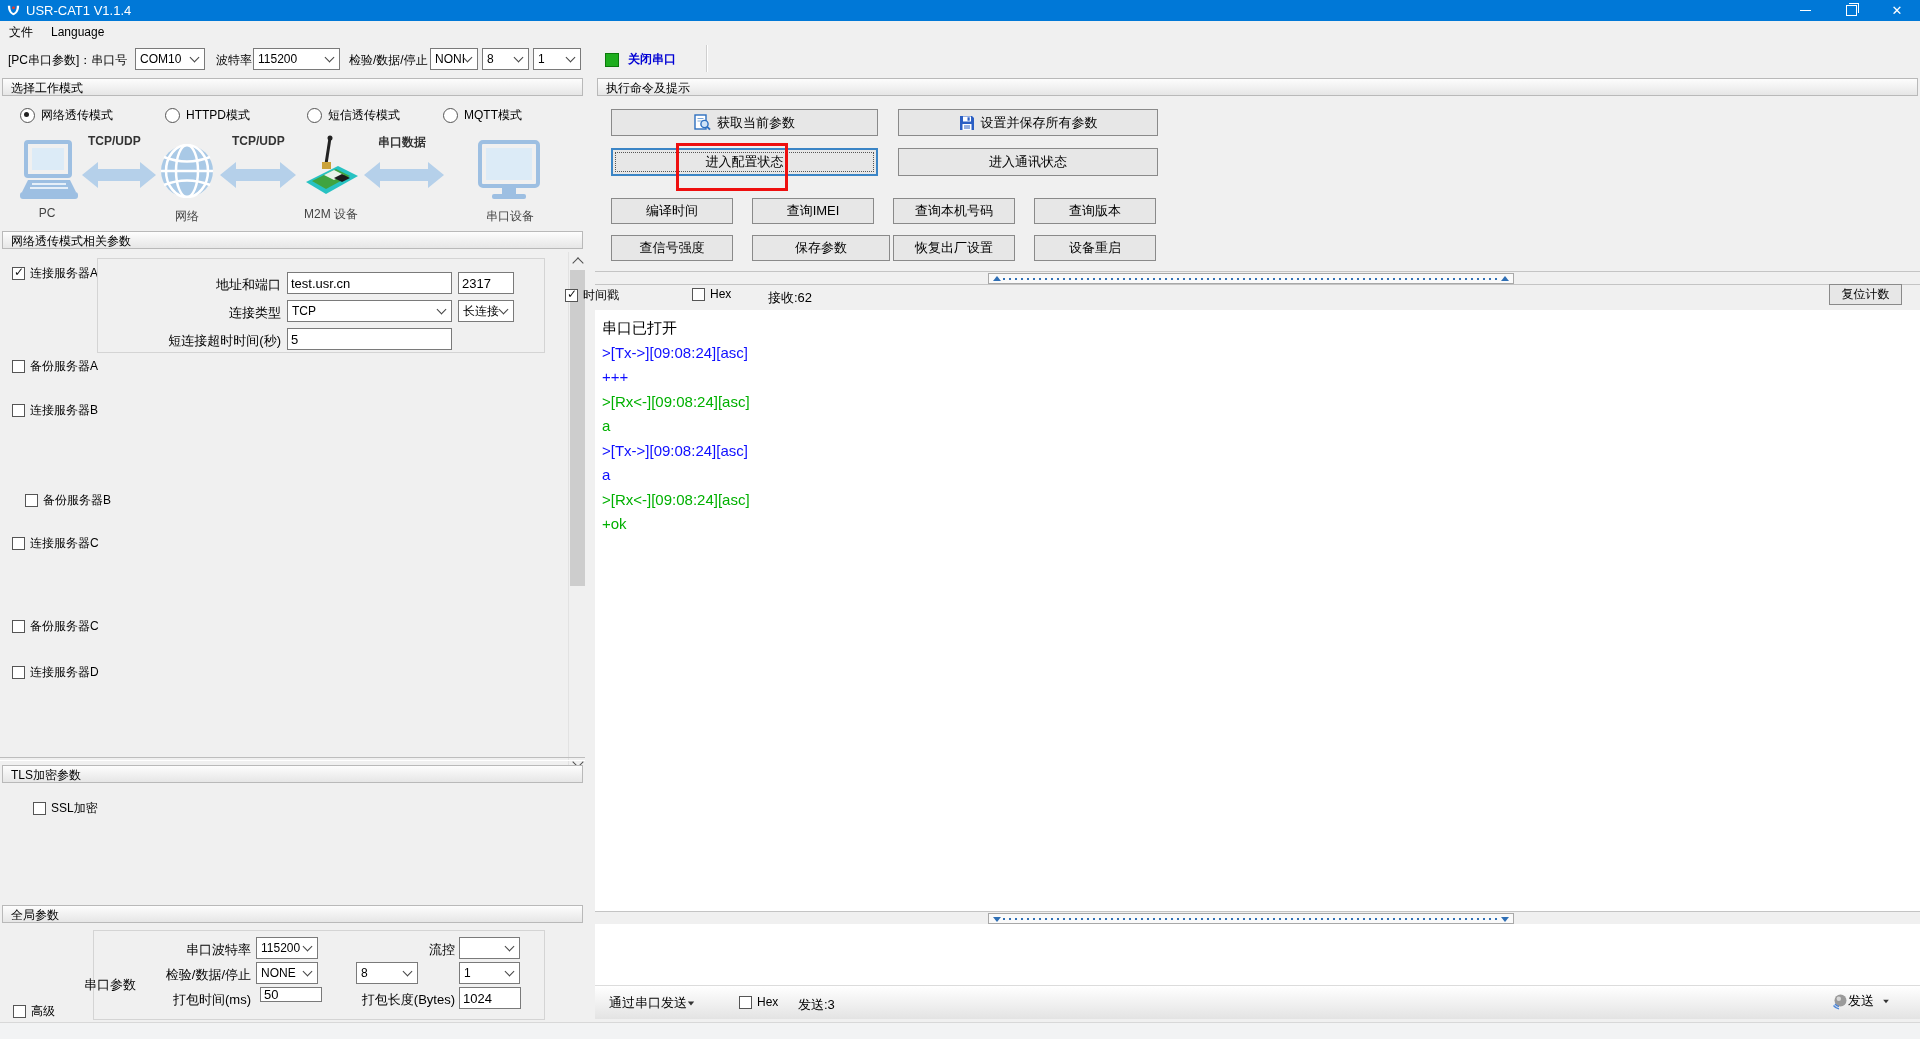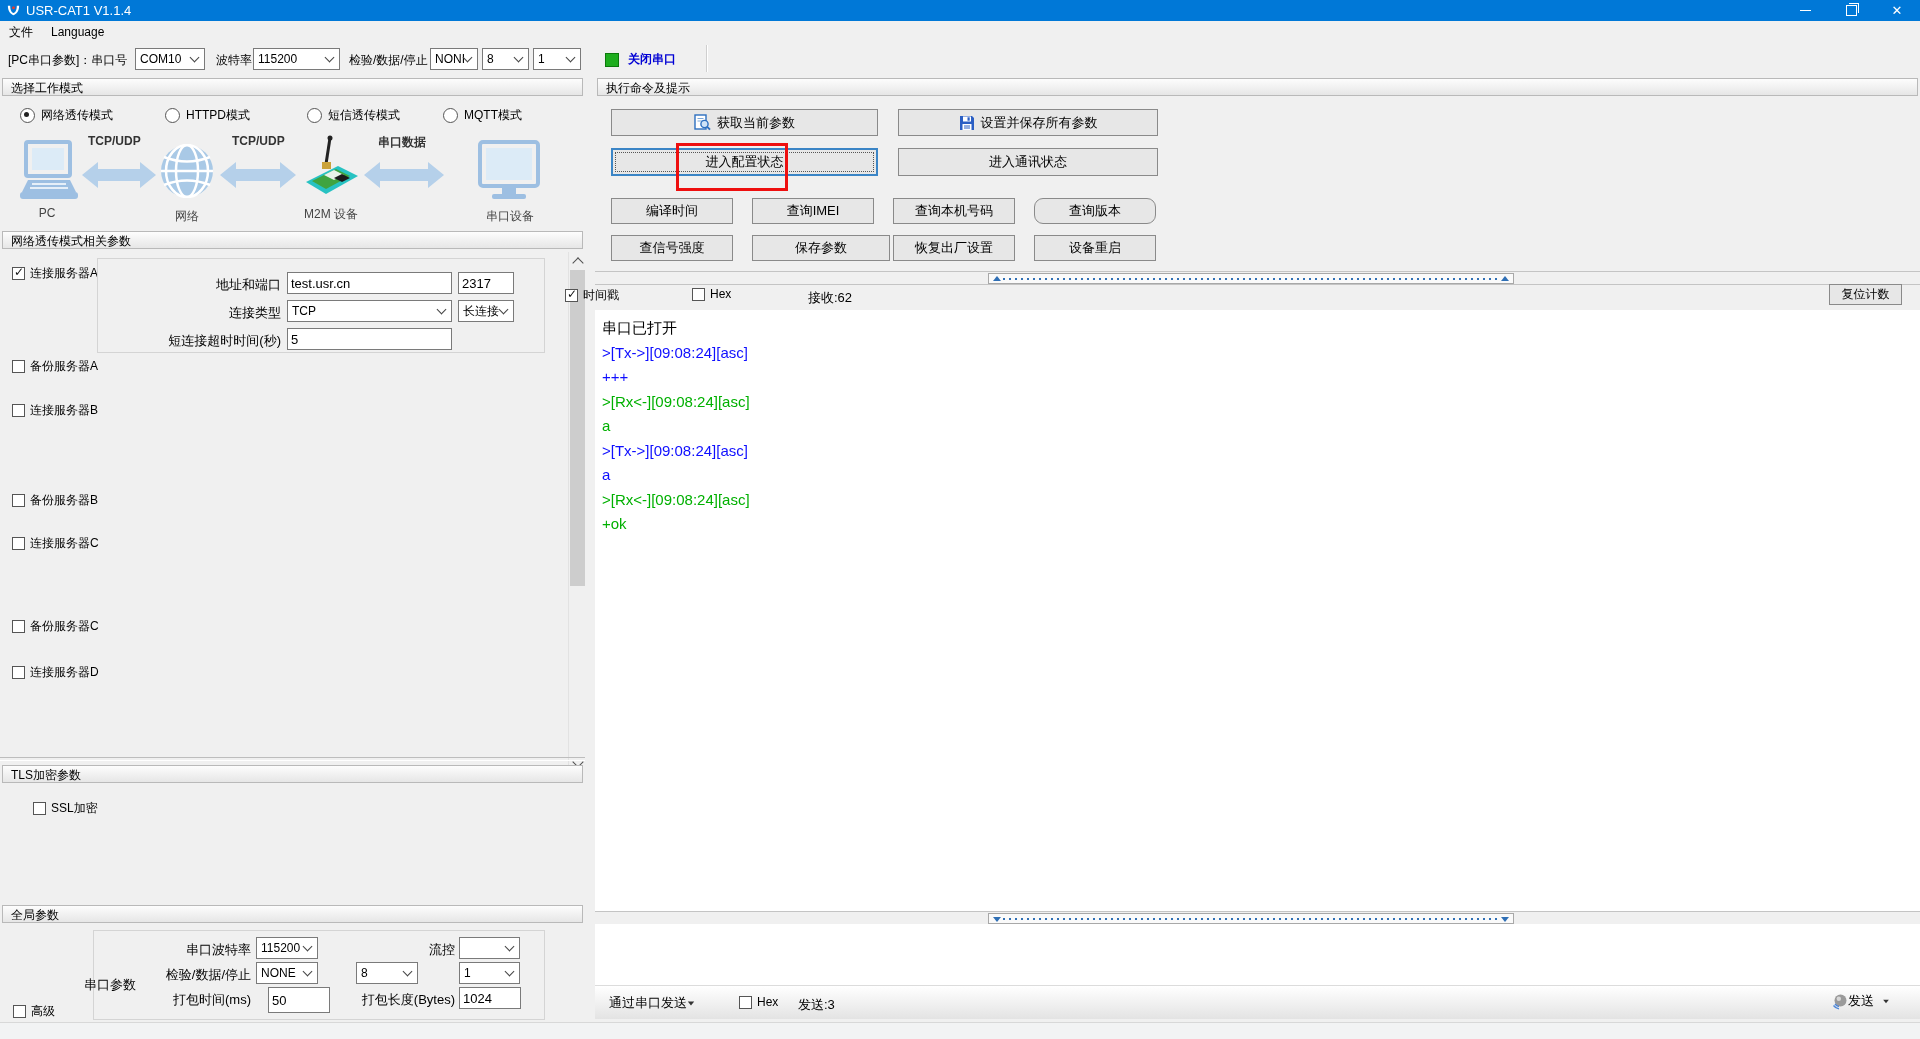--- a/index.html
+++ b/index.html
@@ -205,21 +205,21 @@
 <input class="tbox" style="left: 287px; top: 328px; width: 165px; height: 22px;" value="5">
 
 <div class="cb" style="left:12px;top:358px;">
   <span class="box"></span>
   <span>备份服务器A</span>
 </div>
 <div class="cb" style="left:12px;top:402px;">
   <span class="box"></span>
   <span>连接服务器B</span>
 </div>
-<div class="cb" style="left:12px;top:492px;justify-content:flex-end;">
+<div class="cb" style="left:25px;top:492px;justify-content:flex-end;">
   <span class="box"></span>
   <span>备份服务器B</span>
 </div>
 <div class="cb" style="left:12px;top:535px;">
   <span class="box"></span>
   <span>连接服务器C</span>
 </div>
 <div class="cb" style="left:12px;top:618px;">
   <span class="box"></span>
   <span>备份服务器C</span>
@@ -255,21 +255,21 @@
 <div class="combo" style="left:256px;top:937px;width:62px;height:22px;">115200</div>
 <div class="rlabel" style="left:355px;top:941px;width:100px;">流控</div>
 <div class="combo" style="left:459px;top:937px;width:61px;height:22px;"></div>
 
 <div class="rlabel" style="left:100px;top:966px;width:151px;">检验/数据/停止</div>
 <div class="combo" style="left:256px;top:962px;width:62px;height:22px;">NONE</div>
 <div class="combo" style="left:356px;top:962px;width:62px;height:22px;">8</div>
 <div class="combo" style="left:459px;top:962px;width:61px;height:22px;">1</div>
 
 <div class="rlabel" style="left:100px;top:991px;width:151px;">打包时间(ms)</div>
-<input class="tbox" style="left: 268px; top: 987px; width: 62px; height: 26px;" value="50">
+<input class="tbox" style="left: 260px; top: 987px; width: 62px; height: 15px;" value="50">
 <div class="rlabel" style="left:330px;top:991px;width:125px;">打包长度(Bytes)</div>
 <input class="tbox" style="left: 459px; top: 987px; width: 62px; height: 22px;" value="1024">
 
 <div class="cb" style="left:13px;top:1003px;">
   <span class="box"></span>
   <span>高级</span>
 </div>
 
 <div class="hdr" style="left:597px;top:78px;width:1321px;">执行命令及提示</div>
 
@@ -307,21 +307,21 @@
 
 <button class="btn sm-btn" style="left:611px;top:198px;width:122px;height:26px;">
     <span>编译时间</span>
   </button>
 <button class="btn sm-btn" style="left:752px;top:198px;width:122px;height:26px;">
     <span>查询IMEI</span>
   </button>
 <button class="btn sm-btn" style="left:893px;top:198px;width:122px;height:26px;">
     <span>查询本机号码</span>
   </button>
-<button class="btn sm-btn" style="left:1034px;top:198px;width:122px;height:26px;border-radius:9px;">
+<button class="btn sm-btn" style="left:1034px;top:198px;width:122px;height:26px;">
     <span>查询版本</span>
   </button>
 <button class="btn sm-btn" style="left:611px;top:235px;width:122px;height:26px;">
     <span>查信号强度</span>
   </button>
 <button class="btn sm-btn" style="left:752px;top:235px;width:138px;height:26px;">
     <span>保存参数</span>
   </button>
 <button class="btn sm-btn" style="left:893px;top:235px;width:122px;height:26px;">
     <span>恢复出厂设置</span>
@@ -339,21 +339,21 @@
 </div>
 
 <div class="cb checked" style="left:565px;top:287px;">
   <span class="box"></span>
   <span>时间戳</span>
 </div>
 <div class="cb" style="left:692px;top:287px;">
   <span class="box"></span>
   <span>Hex</span>
 </div>
-<span class="abs" style="left:768px;top:289px;font-size:13px;margin-left:40px;">接收:62</span>
+<span class="abs" style="left:768px;top:289px;font-size:13px;">接收:62</span>
 <button class="btn sm-btn" style="left:1829px;top:284px;width:73px;height:21px;font-size:12px;">
     <span>复位计数</span>
   </button>
 
 <div class="log" style="left:595px;top:310px;width:1325px;height:601px;">
   <div style="height:6px;"></div>
   <div class="log-line" style="color: rgb(0, 0, 0);">串口已打开</div>
   <div class="log-line" style="color: rgb(15, 15, 255);">&gt;[Tx-&gt;][09:08:24][asc]</div>
   <div class="log-line" style="color: rgb(15, 15, 255);">+++</div>
   <div class="log-line" style="color: rgb(0, 176, 0);">&gt;[Rx&lt;-][09:08:24][asc]</div>

